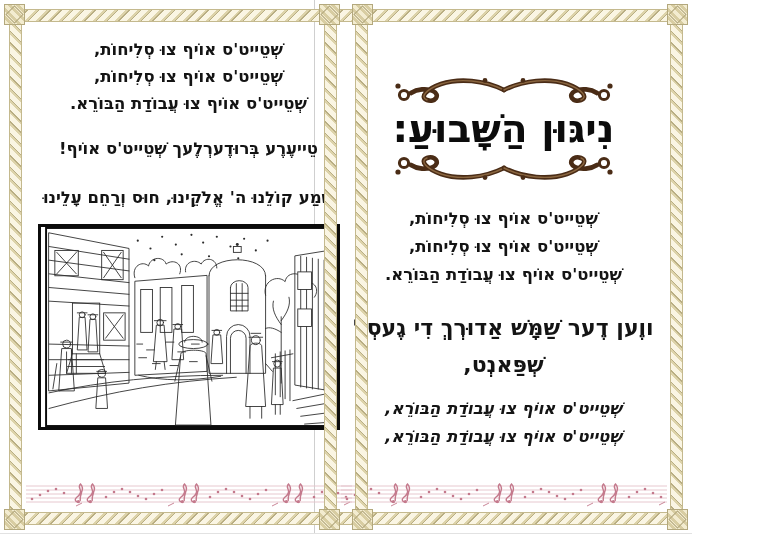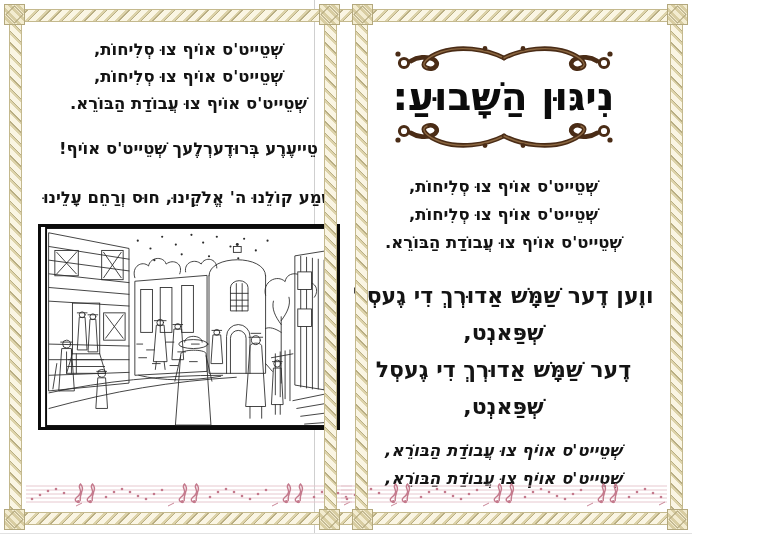--- a/index.html
+++ b/index.html
@@ -41,21 +41,21 @@
 
   
   .content{position:absolute;inset:22px;z-index:1;text-align:center;}
   .heb{direction:rtl;font-weight:bold;color:#141414;}
   .stanza1 .line{font-size:16.5px;line-height:27px;}
   .page.left .content{padding-top:14px;}
   .call-line{font-size:16.5px;line-height:27px;margin-top:18px;}
   .prayer{margin-top:22px;}
   .prayer .line{font-size:16.5px;line-height:27px;}
 
-  .page.right .content{padding-top:23px;}
+  .page.right .content{padding-top:23px;margin-top:32px;}
   .title-block{margin:0 auto;}
   .page-title{
     font-size:39px;line-height:52px;font-weight:bold;margin:0;color:#0c0c0c;
     direction:rtl;letter-spacing:0px;
   }
   .r-stanza1{margin-top:24px;}
   .r-stanza1 .line{font-size:16.5px;line-height:28px;}
   .r-stanza2{margin-top:20px;}
   .r-stanza2 .line{font-size:22px;line-height:37px;}
   .r-stanza3{margin-top:12px;}
@@ -316,21 +316,20 @@
       </div>
 
       <div class="r-stanza1 heb">
         <div class="line">שְׁטֵייט'ס אוֹיף צוּ סְלִיחוֹת,</div>
         <div class="line">שְׁטֵייט'ס אוֹיף צוּ סְלִיחוֹת,</div>
         <div class="line">שְׁטֵייט'ס אוֹיף צוּ עֲבוֹדַת הַבּוֹרֵא.</div>
       </div>
 
       <div class="r-stanza2 heb">
         <div class="line">ווֶען דֶער שַׁמָּשׁ אַדוּרְךְ דִי גֶעסְל שְׁפַּאנְט,</div>
-        <div class="line">דֶער שַׁמָּשׁ אַדוּרְךְ דִי גֶעסְל שְׁפַּאנְט,</div>
       </div>
 
       <div class="r-stanza3 heb">
         <div class="line">שְׁטֵייט'ס אוֹיף צוּ עֲבוֹדַת הַבּוֹרֵא,</div>
         <div class="line">שְׁטֵייט'ס אוֹיף צוּ עֲבוֹדַת הַבּוֹרֵא,</div>
       </div>
     </div>
 
     <div class="staff">
       <svg width="326" height="30" viewBox="0 0 326 30">

